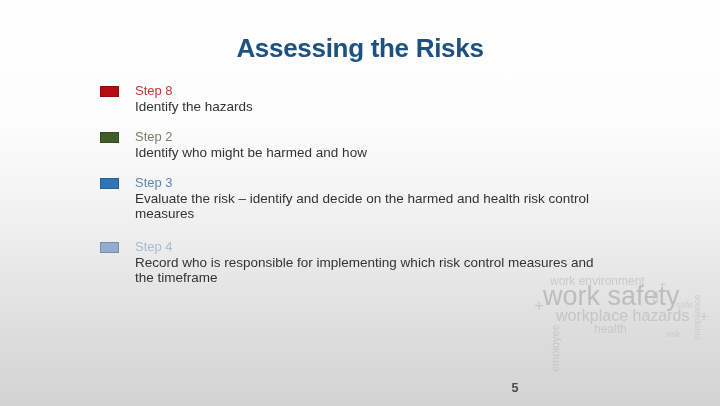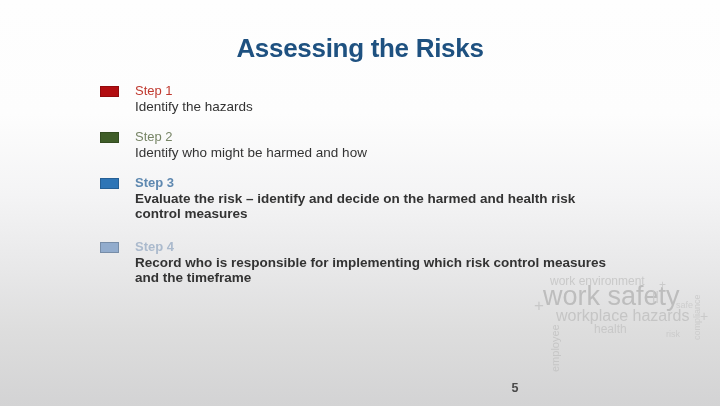--- a/index.html
+++ b/index.html
@@ -21,21 +21,21 @@
     color:#1e5180;
     z-index:2;
   }
   .steps{
     position:absolute;
     top:84px;left:100px;
     width:512px;
     z-index:2;
   }
   .step{margin-bottom:16px;}
-  .step:nth-child(n+3){margin-bottom:19px;font-weight:bold;}
+  .step:nth-child(n+3){margin-bottom:19px;}
   .step-header{
     display:flex;
     align-items:center;
     height:14px;
     margin-bottom:1px;
   }
   .bullet{
     display:inline-block;
     width:19px;height:11px;
     margin-right:16px;
@@ -94,21 +94,21 @@
       <span style="left: 652px; top: 288px; font-size: 13px; color: rgb(201, 201, 201); font-weight: normal;">||</span>
     </div>
 
   <h1 class="title">Assessing the Risks</h1>
 
   <div class="steps">
 
     <div class="step">
       <div class="step-header">
         <span class="bullet" style="background-color: rgb(178, 13, 17);"></span>
-        <span class="step-label" style="color: rgb(192, 57, 47);">Step 1</span>
+        <span class="step-label" style="color: rgb(192, 57, 47);">Step 8</span>
       </div>
       <div class="step-desc">Identify the hazards</div>
     </div>
 
     <div class="step">
       <div class="step-header">
         <span class="bullet" style="background-color: rgb(63, 93, 40);"></span>
         <span class="step-label" style="color: rgb(118, 132, 101);">Step 2</span>
       </div>
       <div class="step-desc">Identify who might be harmed and how</div>

